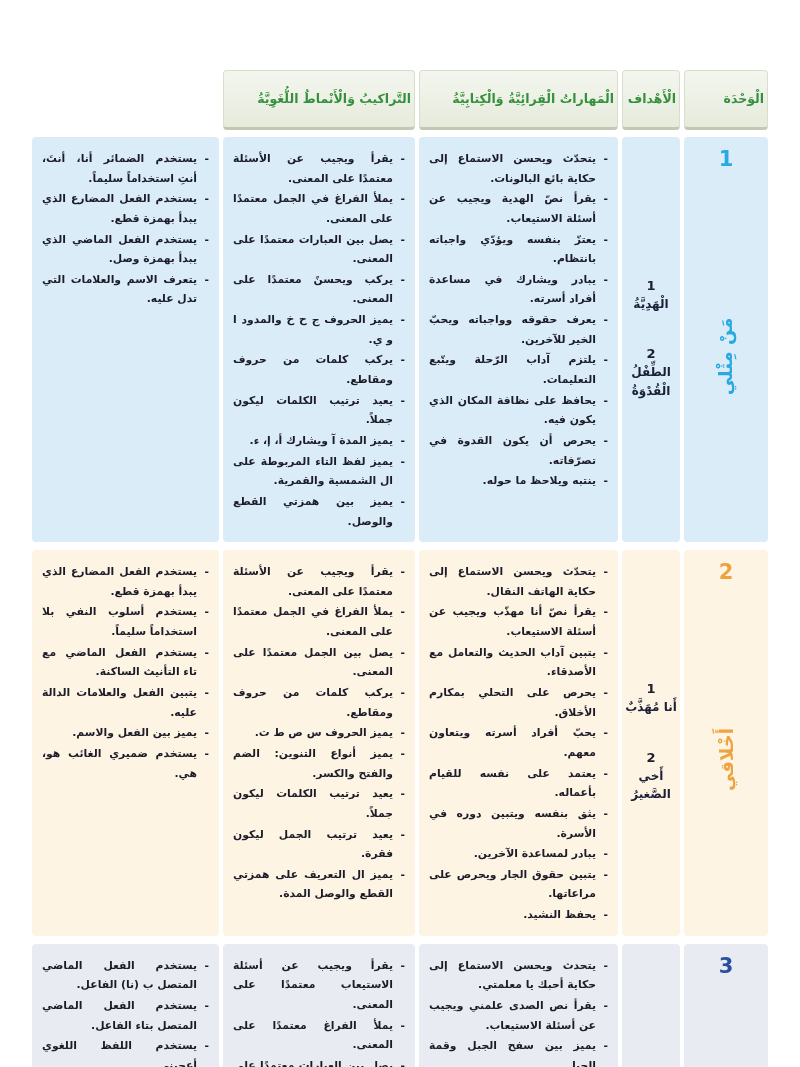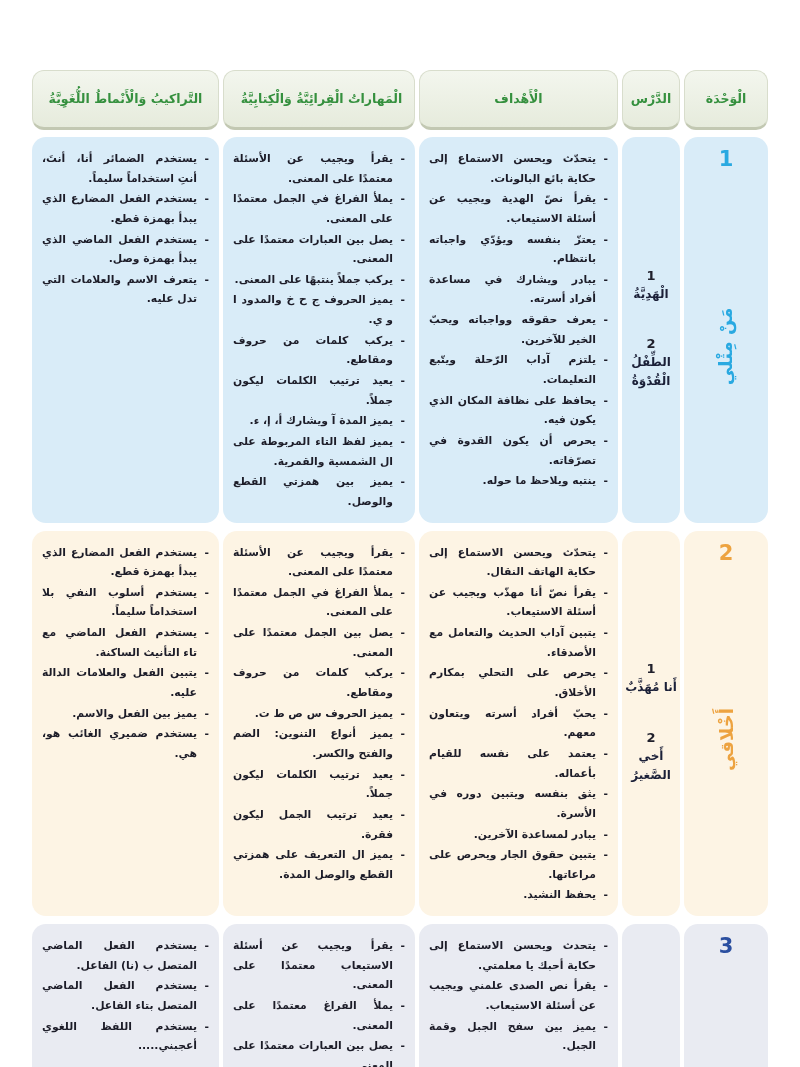--- a/index.html
+++ b/index.html
@@ -16,32 +16,32 @@
     grid-template-columns:84px 58px 199px 192px 187px;
     column-gap:4px;
     direction:rtl;
   }
   
   .header-row{margin-bottom:7px;}
   .header-cell{
     background:linear-gradient(#f3f6ee,#e6ebdc);
     border:1px solid #d8ddcc;
     border-bottom:3px solid #c2c8b2;
-    border-radius:12px;
+    border-radius:4px;
     min-height:52px;
-    display:flex;align-items:center;justify-content:center;
+    display:flex;align-items:center;justify-content:flex-start;
     color:#35903e;font-weight:bold;font-size:12.5px;
     text-align:center;padding:2px 3px;line-height:1.35;
   }
   
   .unit-row{margin-bottom:8px;}
   #rows .unit-row:nth-child(1){min-height:280px;}
   #rows .unit-row:nth-child(2){min-height:281px;}
   #rows .unit-row:nth-child(3){min-height:322px;}
-  .cell{border-radius:14px;}
+  .cell{border-radius:4px;}
   
   .unit-cell{display:flex;flex-direction:column;align-items:center;}
   .unit-number{
     font-size:21px;font-weight:bold;padding-top:12px;line-height:1;
   }
   .unit-title-wrap{flex:1;display:flex;align-items:center;justify-content:center;min-height:0;}
   .unit-title{
     transform:rotate(-90deg);white-space:nowrap;
     font-size:18px;font-weight:bold;letter-spacing:0.5px;
   }
@@ -68,23 +68,20 @@
   .li::before{content:"-";position:absolute;right:1px;top:0;}
 </style>
 </head>
 <body>
 
 <div class="table-wrap">
 
   <div class="grid-row header-row">
     <div class="header-cell" style="color: rgb(53, 144, 62);">
       <span>الْوَحْدَة</span>
-    </div>
-    <div class="header-cell" style="color: rgb(53, 144, 62);">
-      <span>الدَّرْس</span>
     </div>
     <div class="header-cell" style="color: rgb(53, 144, 62);">
       <span>الْأَهْداف</span>
     </div>
     <div class="header-cell" style="color: rgb(53, 144, 62); padding-left: 8px;">
       <span>الْمَهاراتُ الْقِرائِيَّةُ وَالْكِتابِيَّةُ</span>
     </div>
     <div class="header-cell" style="color: rgb(53, 144, 62);">
       <span>التَّراكيبُ وَالْأَنْماطُ اللُّغَوِيَّةُ</span>
     </div>
@@ -116,21 +113,21 @@
           <div class="li">يعرف حقوقه وواجباته ويحبّ الخير للآخرين.</div>
           <div class="li">يلتزم آداب الرّحلة ويتّبع التعليمات.</div>
           <div class="li">يحافظ على نظافة المكان الذي يكون فيه.</div>
           <div class="li">يحرص أن يكون القدوة في تصرّفاته.</div>
           <div class="li">ينتبه ويلاحظ ما حوله.</div>
         </div>
     <div class="cell list-cell skills" style="background: rgb(217, 236, 248);">
           <div class="li">يقرأ ويجيب عن الأسئلة معتمدًا على المعنى.</div>
           <div class="li">يملأ الفراغ في الجمل معتمدًا على المعنى.</div>
           <div class="li">يصل بين العبارات معتمدًا على المعنى.</div>
-          <div class="li">يركب جملاً ينتبهًا على المعنى.</div>
+          <div class="li">يركب ويحسنً معتمدًا على المعنى.</div>
           <div class="li">يميز الحروف ج ح خ والمدود ا و ي.</div>
           <div class="li">يركب كلمات من حروف ومقاطع.</div>
           <div class="li">يعيد ترتيب الكلمات ليكون جملاً.</div>
           <div class="li">يميز المدة آ ويشارك أ، إ، ء.</div>
           <div class="li">يميز لفظ التاء المربوطة على ال الشمسية والقمرية.</div>
           <div class="li">يميز بين همزتي القطع والوصل.</div>
         </div>
     <div class="cell list-cell structures" style="background: rgb(217, 236, 248);">
           <div class="li">يستخدم الضمائر أنا، أنتَ، أنتِ استخداماً سليماً.</div>
           <div class="li">يستخدم الفعل المضارع الذي يبدأ بهمزة قطع.</div>

